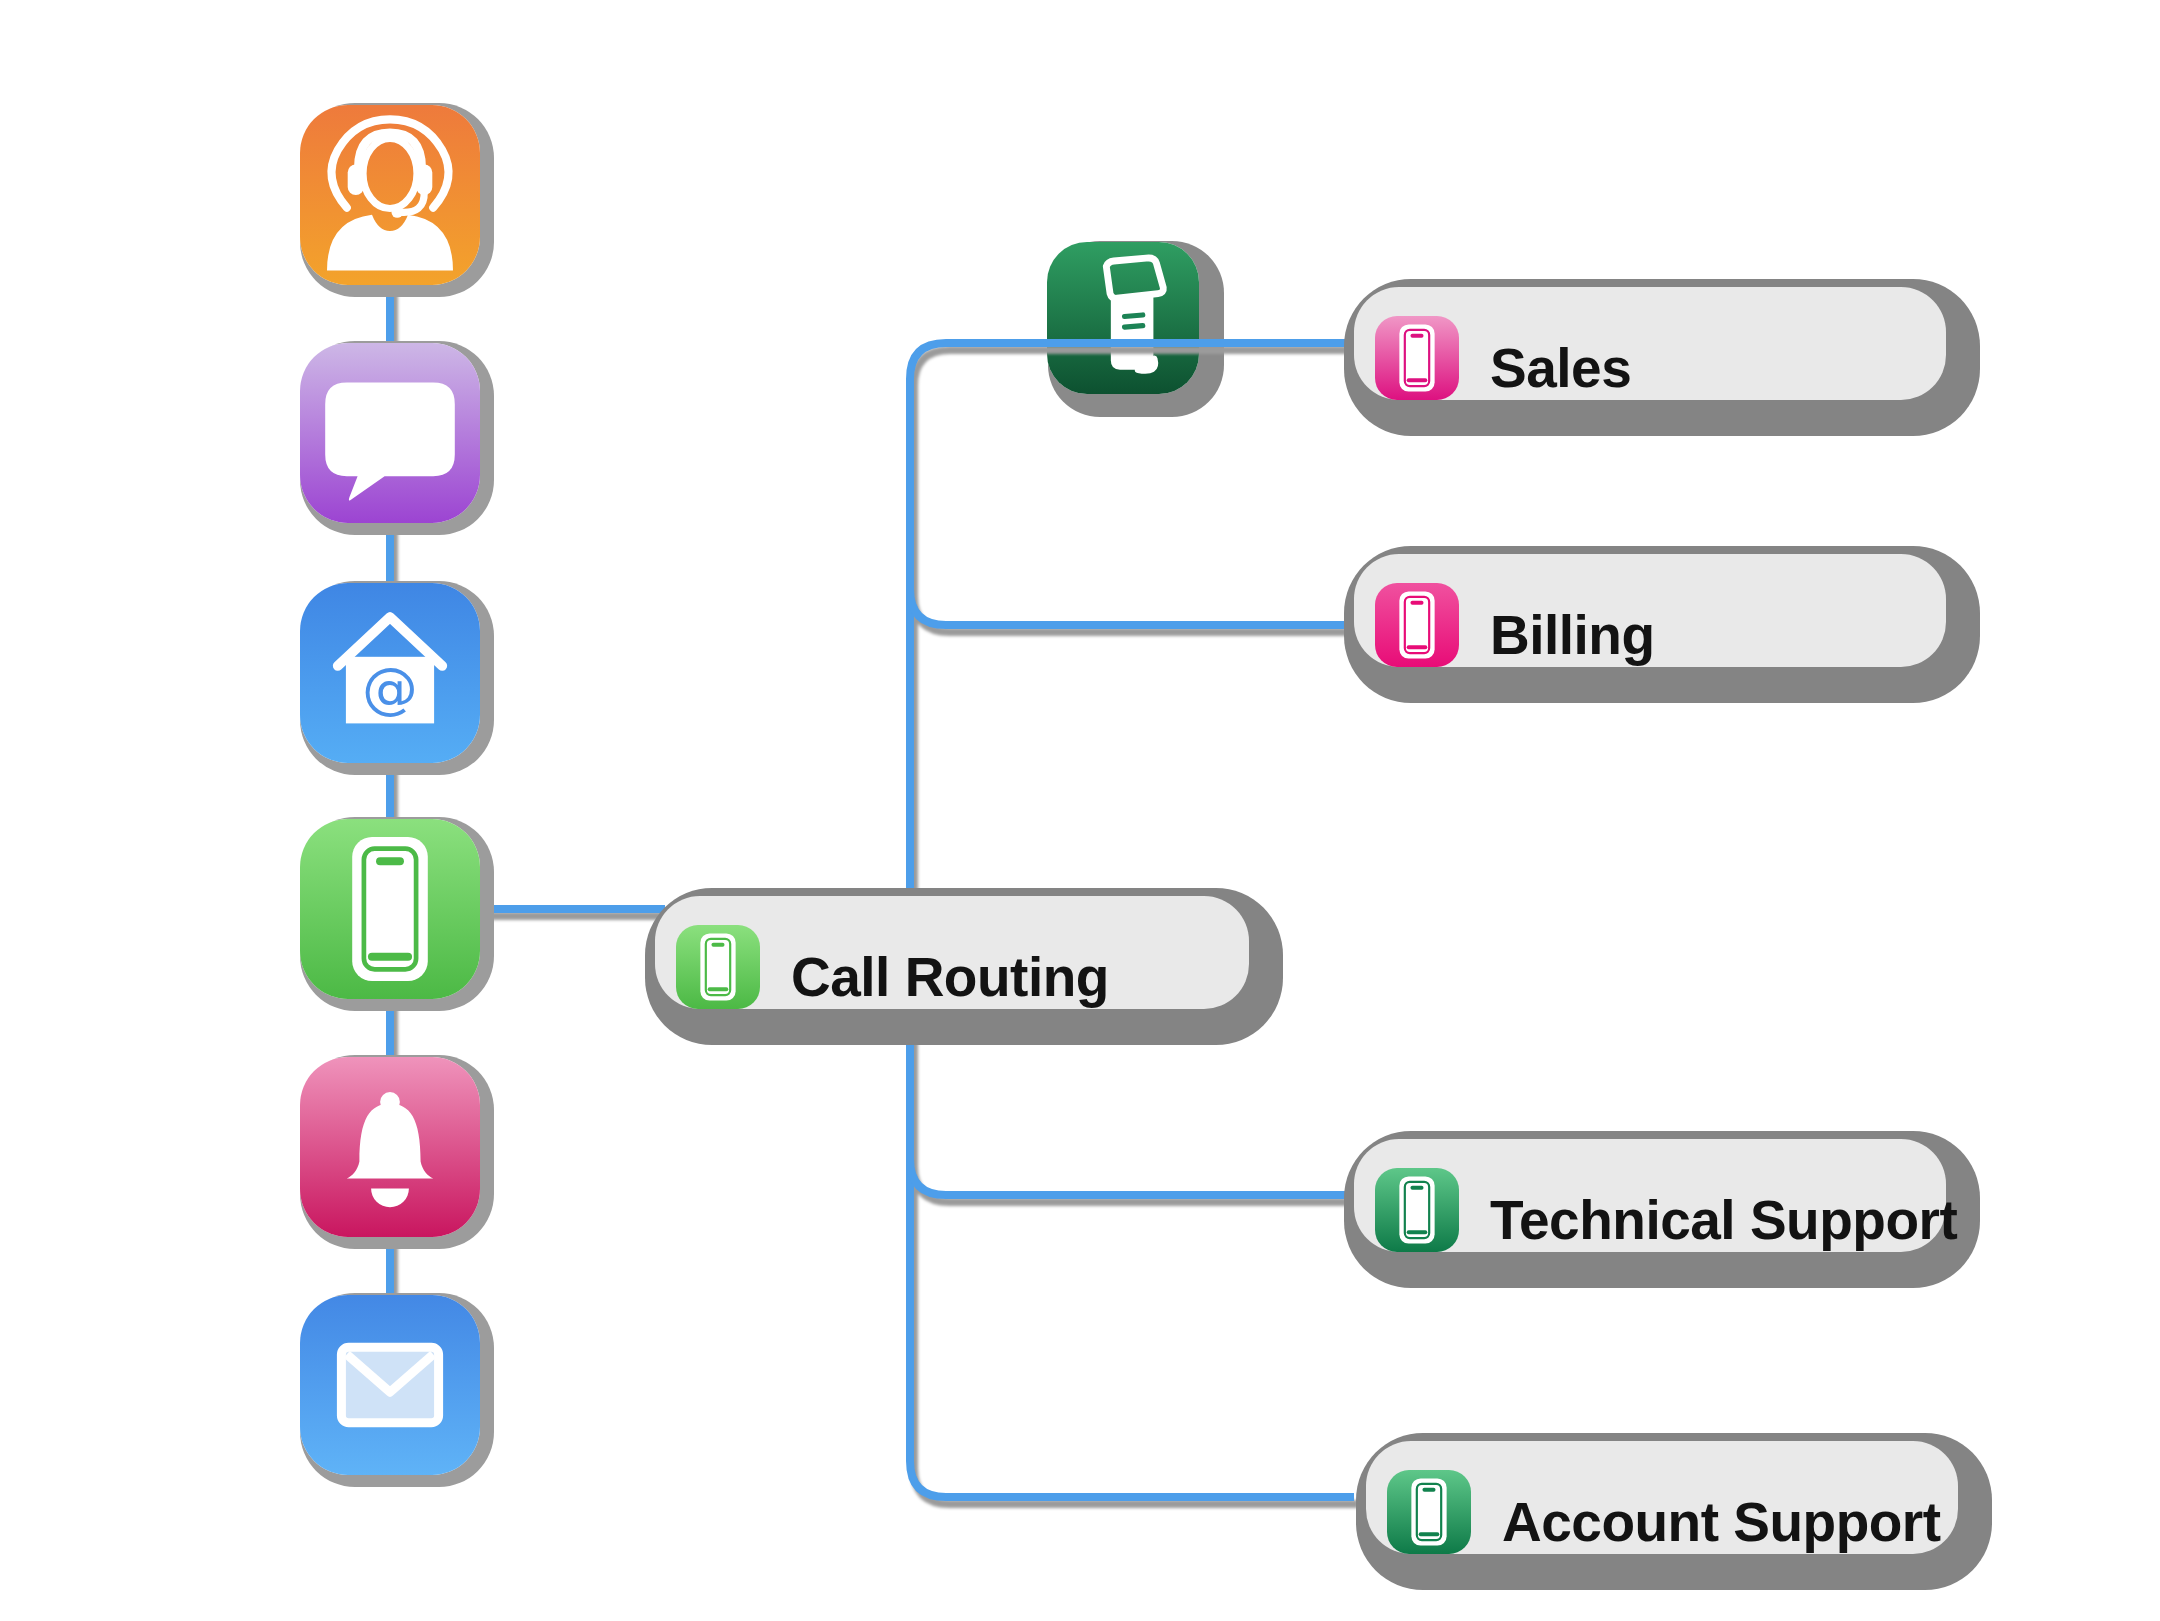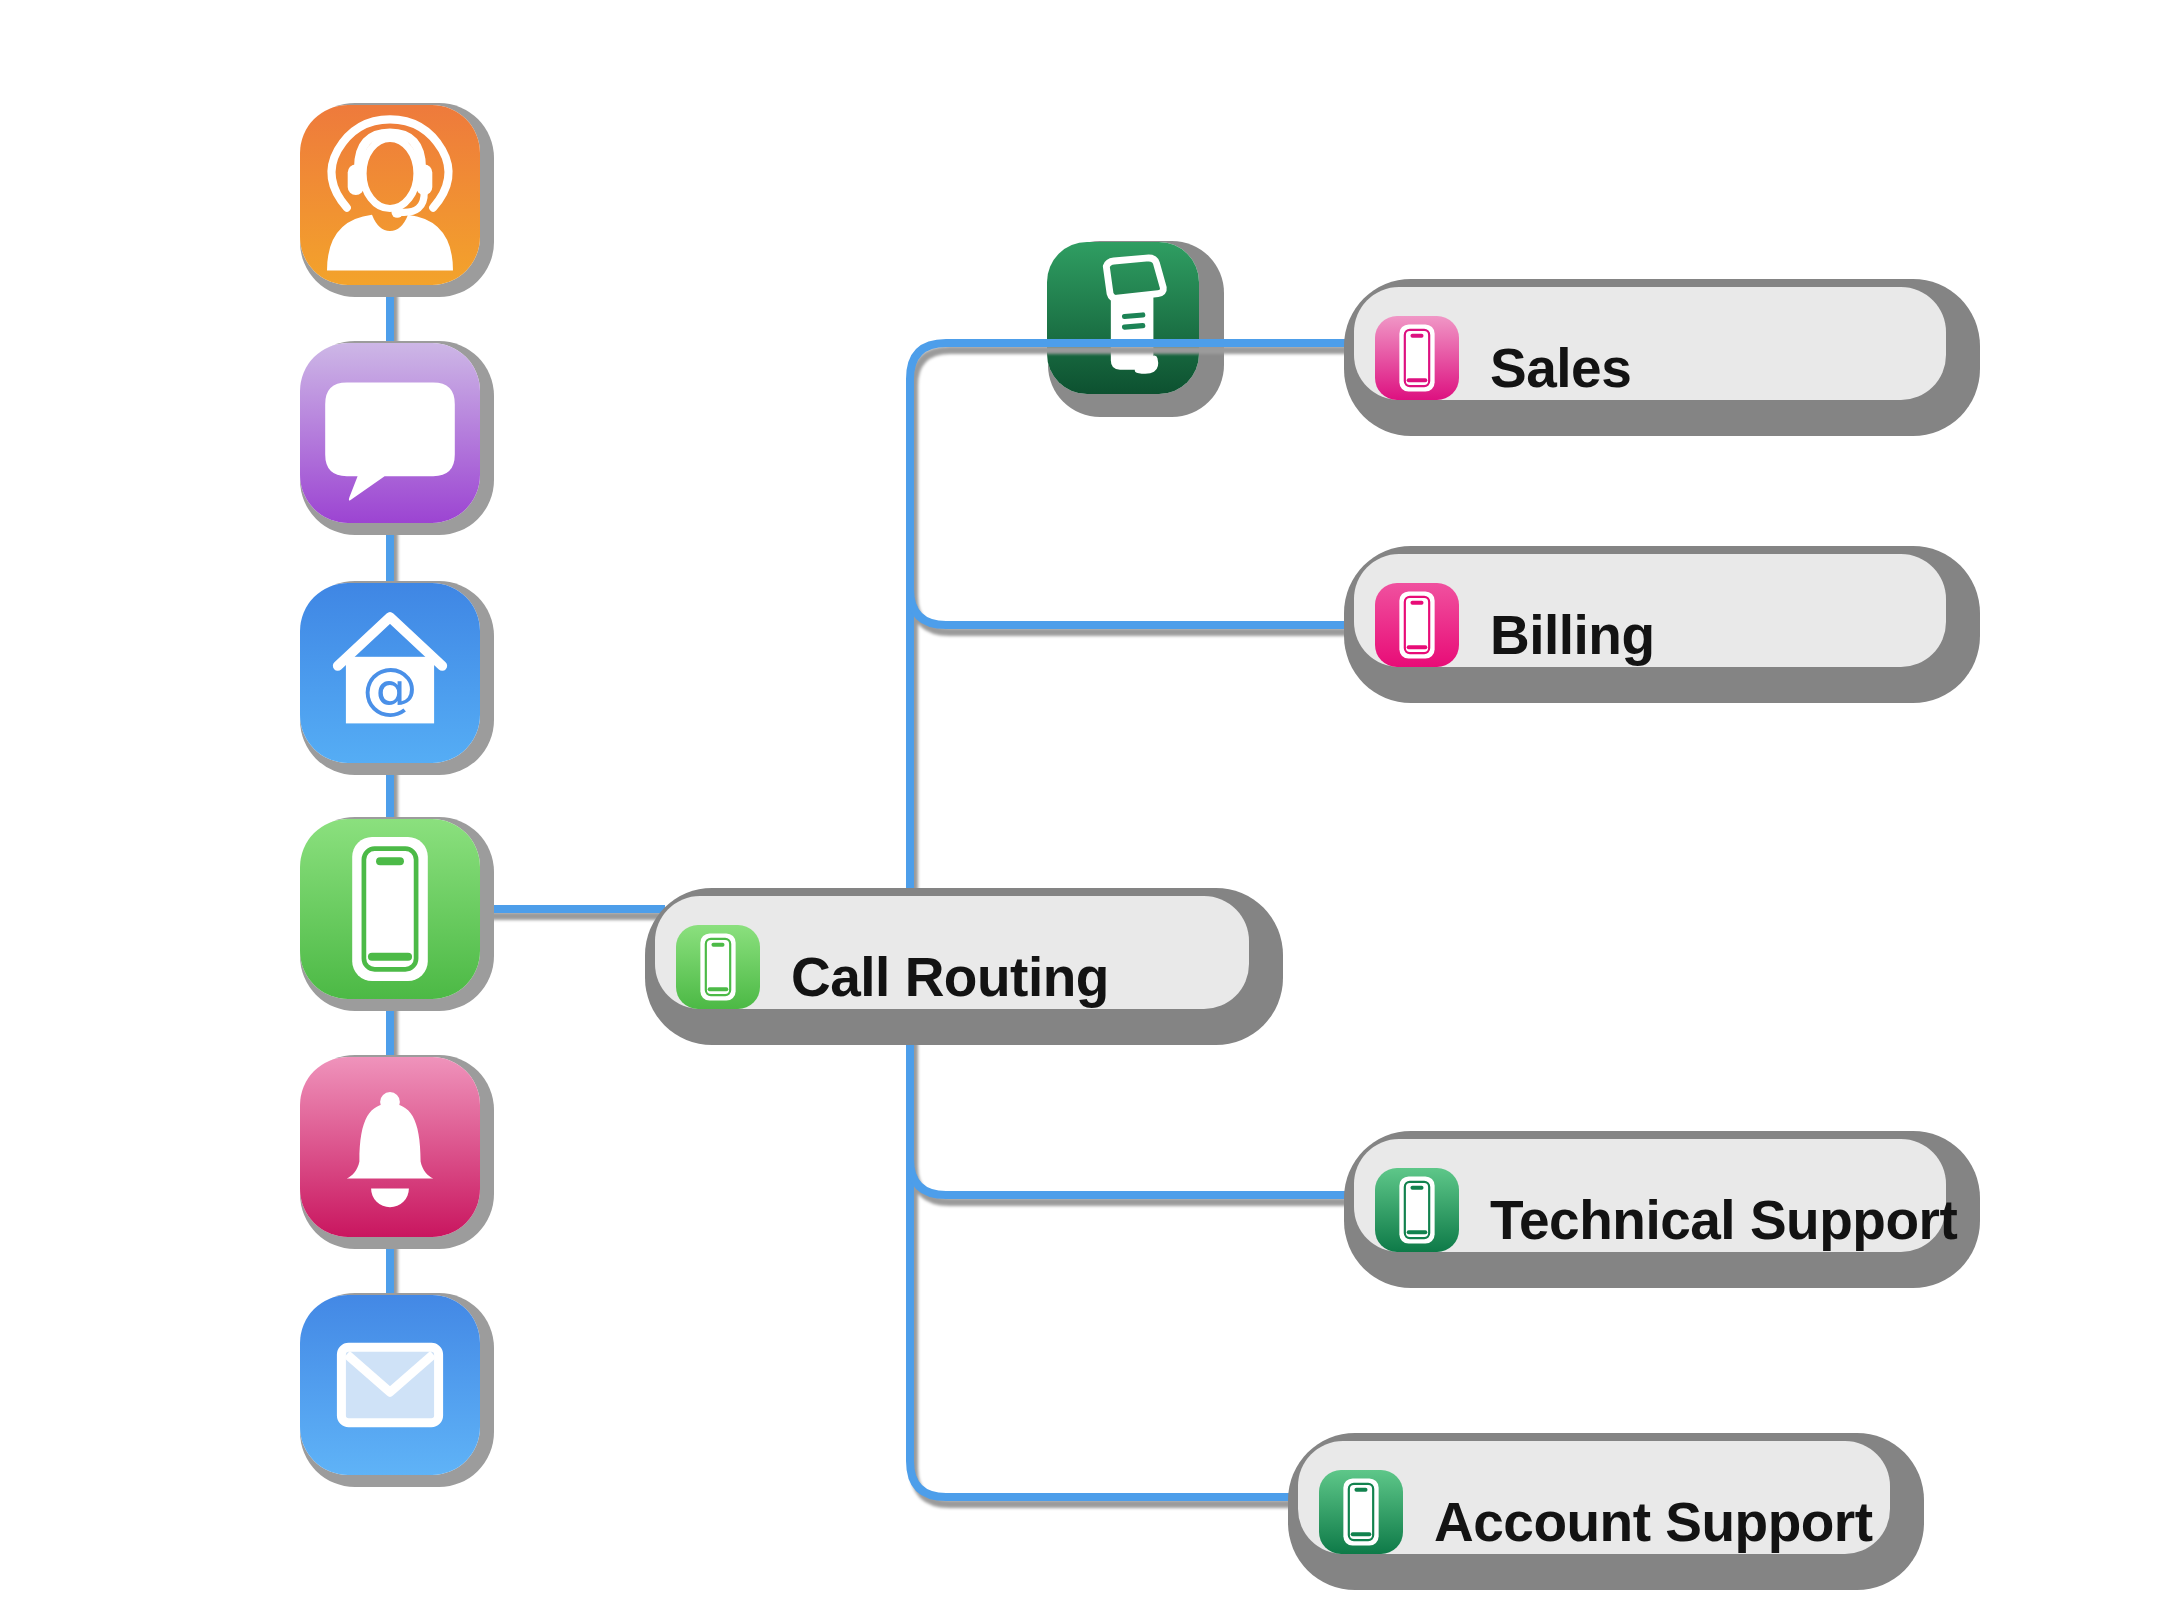--- a/index.html
+++ b/index.html
@@ -40,21 +40,21 @@
   }
   .node .node-icon svg{position:absolute;inset:0;width:100%;height:100%;}
   .node .node-label{
     margin-left:31px;font-size:55px;font-weight:700;color:var(--text,#131313);
     letter-spacing:-0.5px;white-space:nowrap;
   }
   #node-call-routing{left:655px;top:896px;width:594px;}
   #node-sales{left:1354px;top:287px;width:592px;}
   #node-billing{left:1354px;top:554px;width:592px;}
   #node-technical-support{left:1354px;top:1139px;width:592px;}
-  #node-account-support{left:1298px;top:1441px;width:592px;}
+  #node-account-support{left:1366px;top:1441px;width:592px;}
 </style>
 </head>
 <body>
 
 <svg width="0" height="0" style="position:absolute">
   <defs>
     <symbol id="glyph-phone" viewBox="0 0 100 100">
       <rect x="29" y="10" width="42" height="80" rx="11" fill="#ffffff"></rect>
       <rect x="35.5" y="16.5" width="29" height="67" rx="6" fill="#ffffff" stroke="currentColor" stroke-width="2.6"></rect>
       <line x1="44.5" y1="23.5" x2="55.5" y2="23.5" stroke="currentColor" stroke-width="4.5" stroke-linecap="round"></line>

